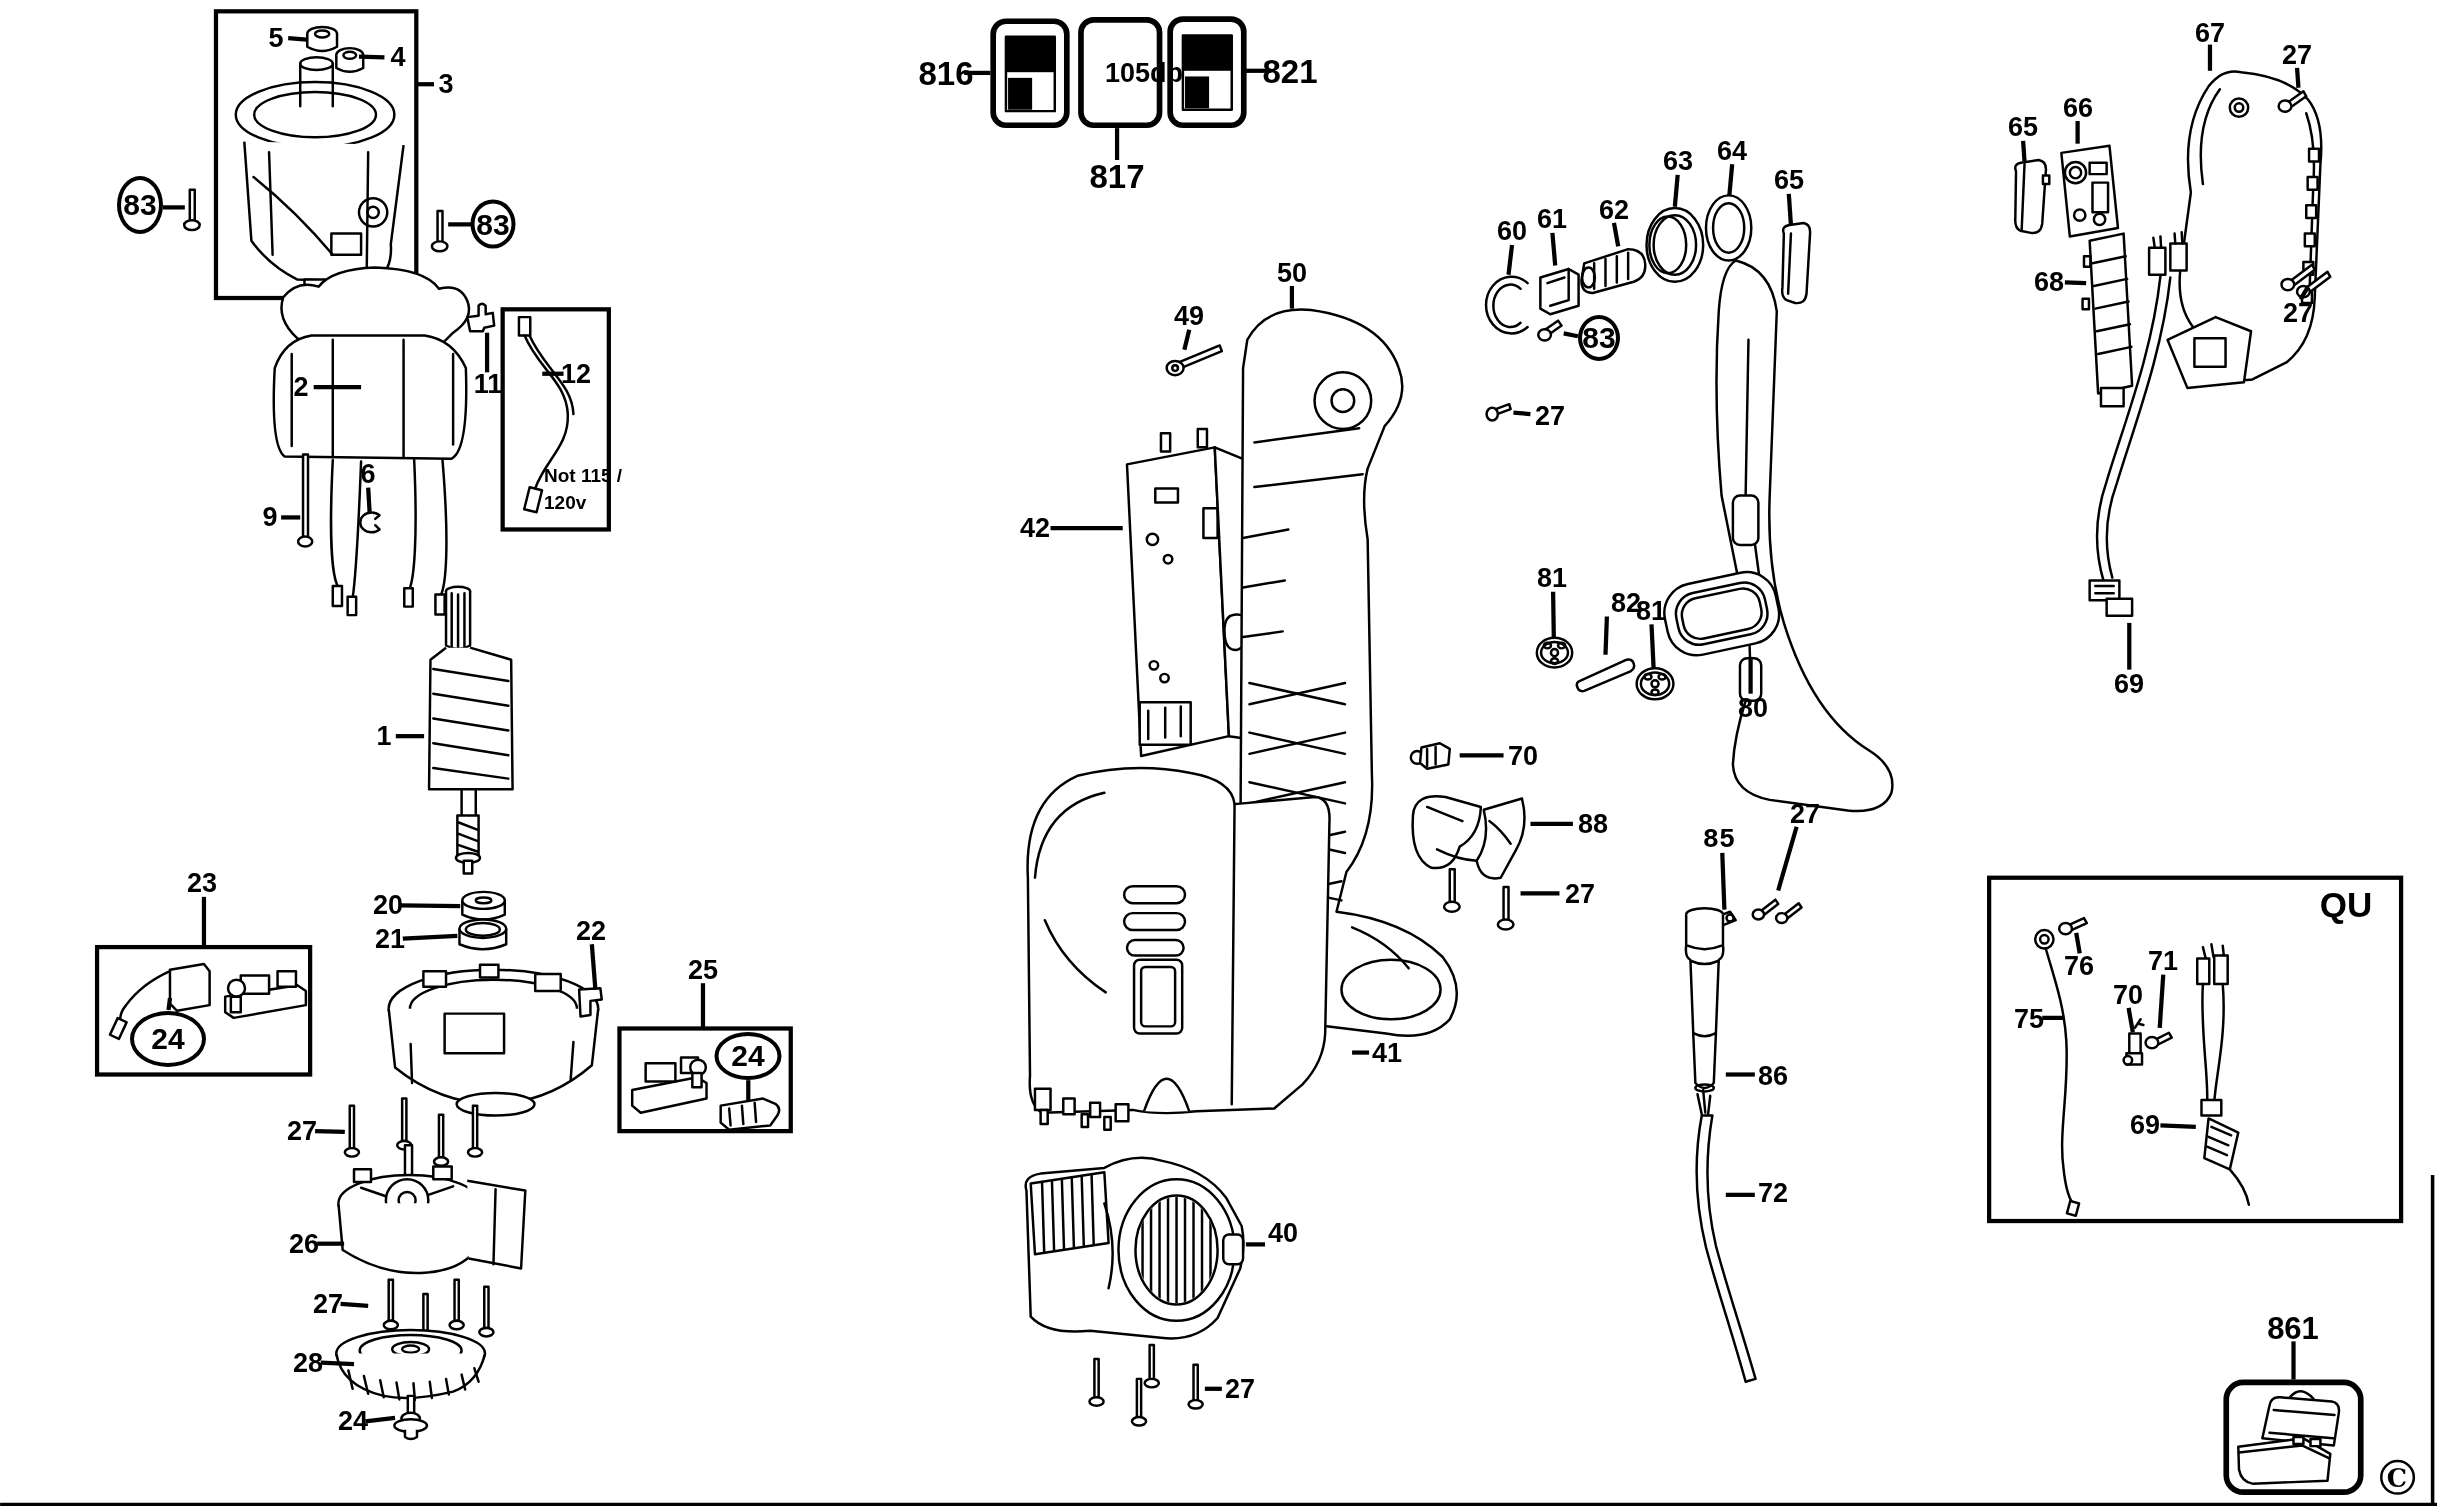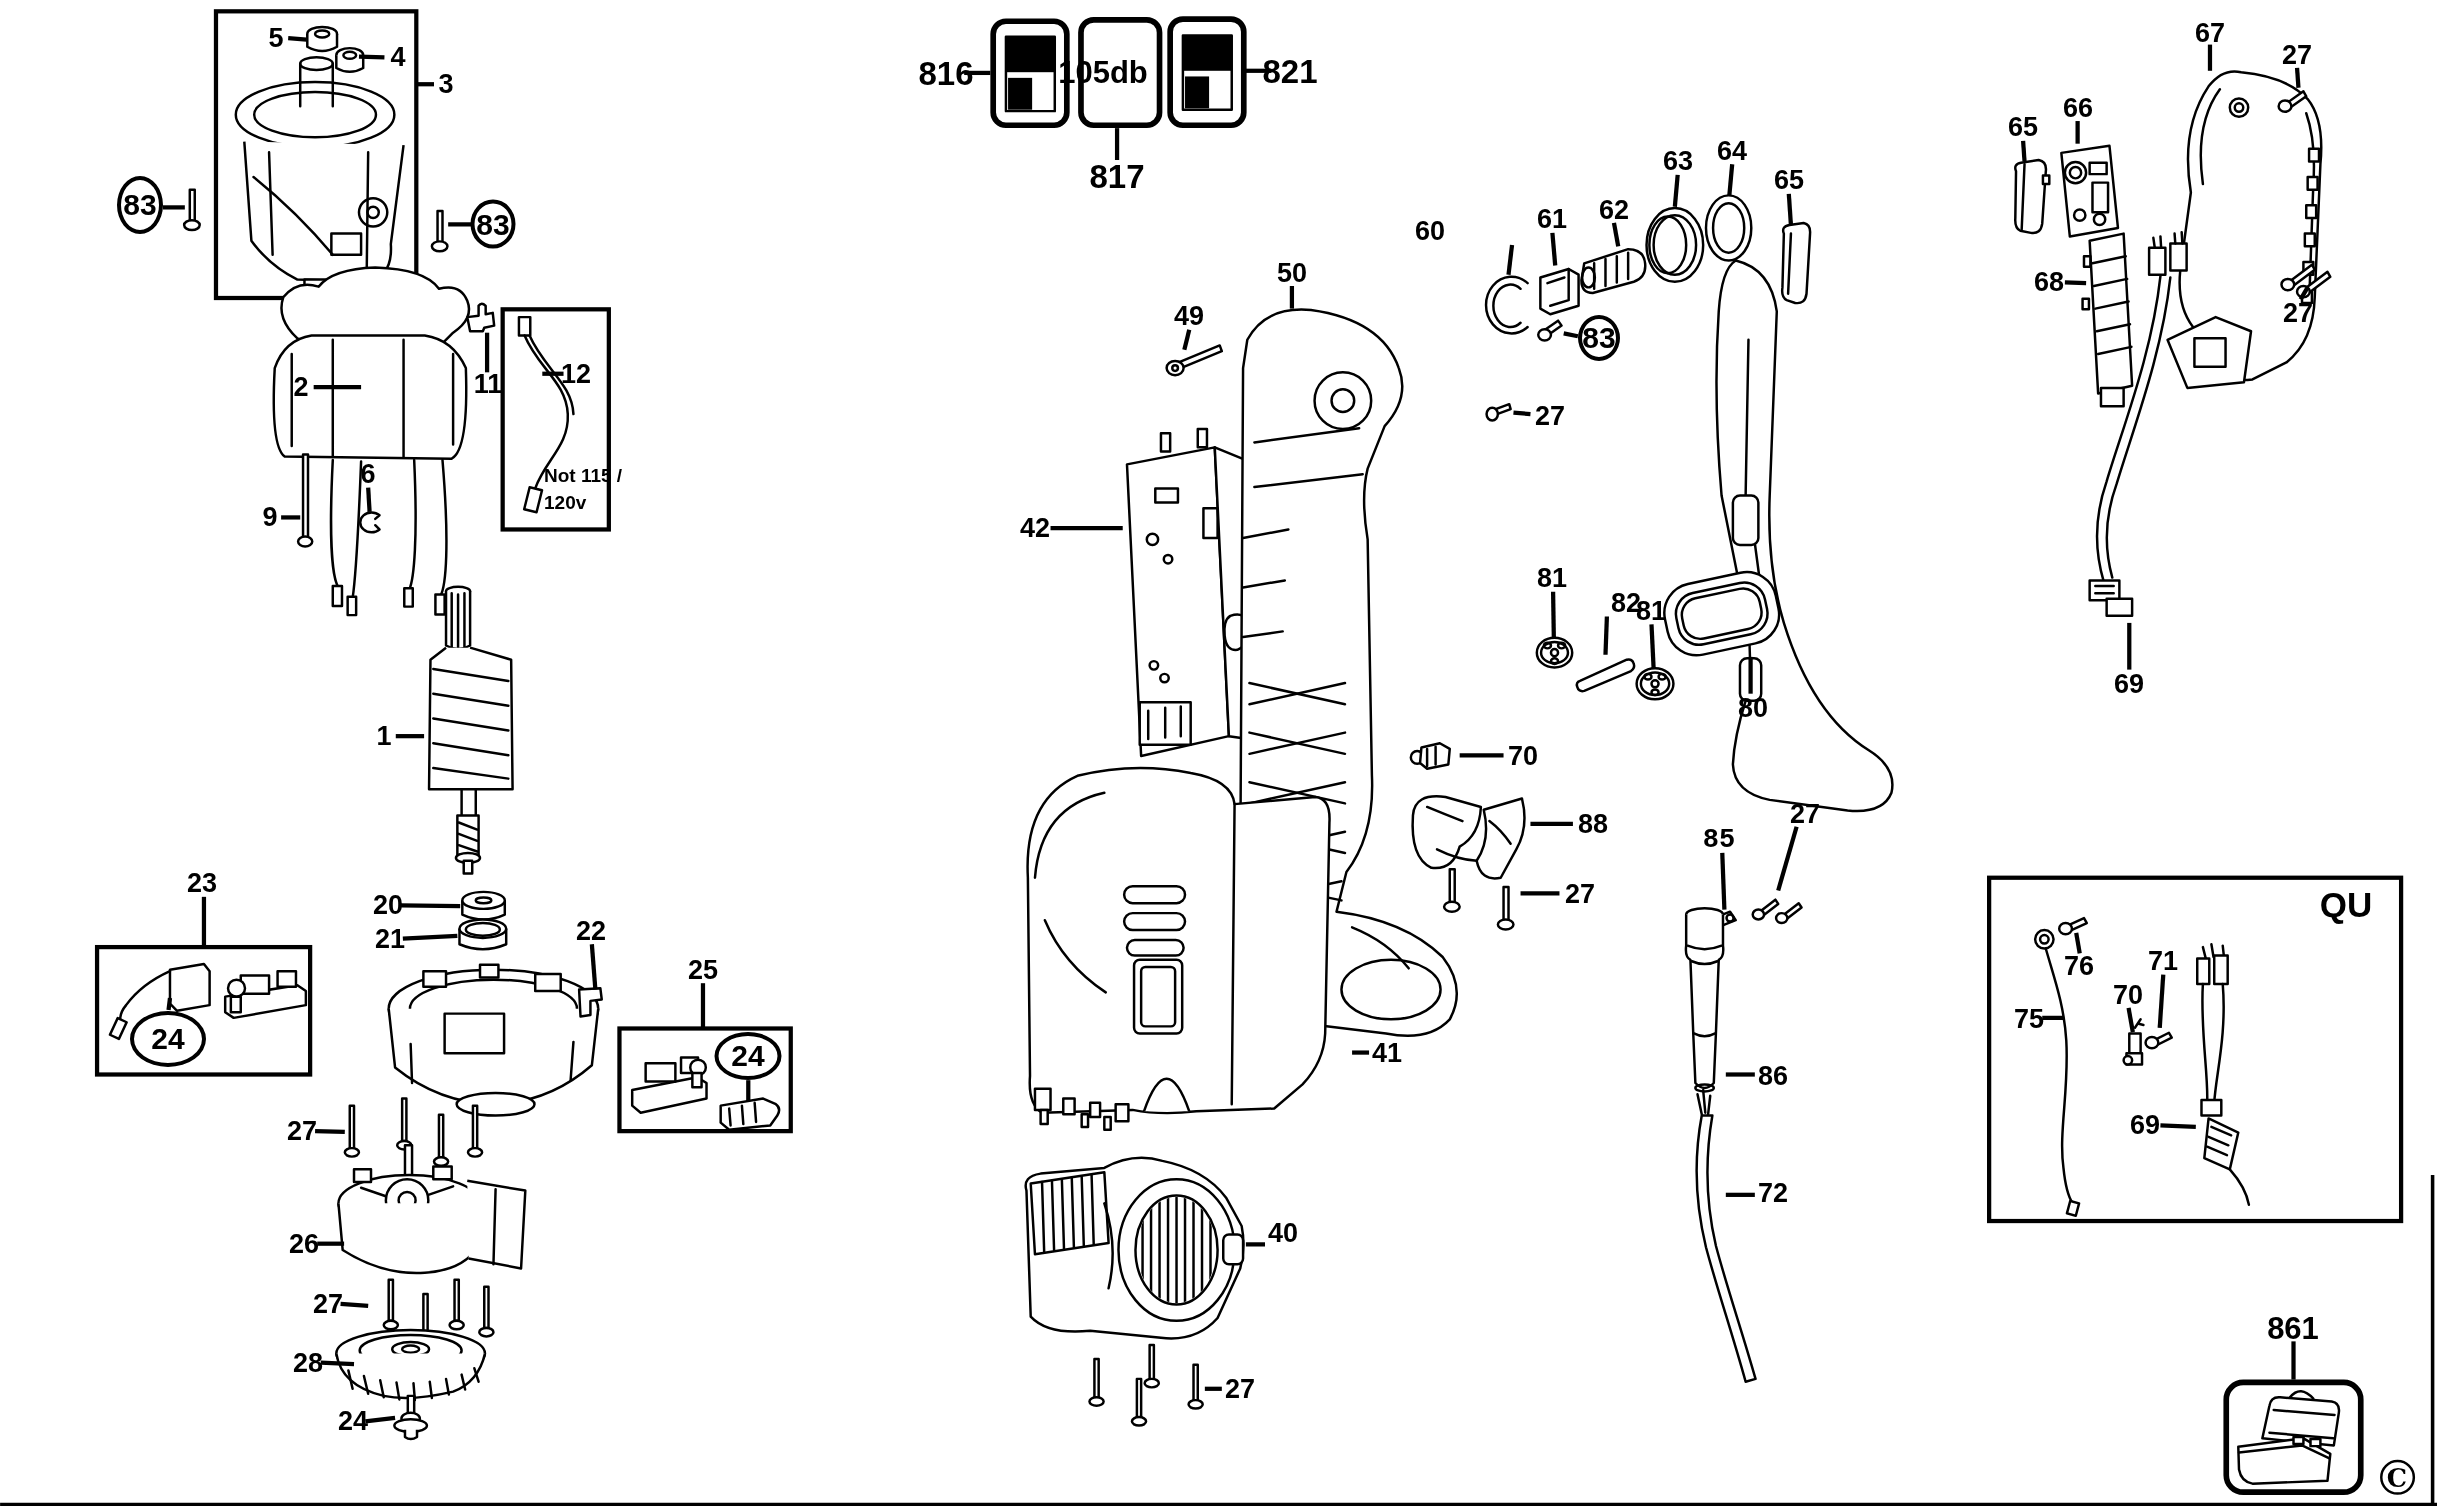--- a/index.html
+++ b/index.html
@@ -590,21 +590,21 @@
       <div class="callout" style="left: 368px; top: 474px;">6</div>
       <div class="callout" style="left: 488px; top: 384px;">11</div>
       <div class="callout" style="left: 576px; top: 374px;">12</div>
       <div class="callout" style="left: 384px; top: 736px;">1</div>
       <div class="callout" style="left: 946px; top: 73px; font-size: 33px;">816</div>
       <div class="callout" style="left: 1117px; top: 176px; font-size: 33px;">817</div>
       <div class="callout" style="left: 1290px; top: 71px; font-size: 33px;">821</div>
       <div class="callout" style="left: 1189px; top: 316px;">49</div>
       <div class="callout" style="left: 1292px; top: 273px;">50</div>
       <div class="callout" style="left: 1035px; top: 528px;">42</div>
-      <div class="callout" style="left: 1430px; top: 231px; text-align: right;">60</div>
+      <div class="callout" style="left: 1512px; top: 231px; text-align: right;">60</div>
       <div class="callout" style="left: 1552px; top: 219px;">61</div>
       <div class="callout" style="left: 1614px; top: 210px;">62</div>
       <div class="callout" style="left: 1678px; top: 161px;">63</div>
       <div class="callout" style="left: 1732px; top: 151px;">64</div>
       <div class="callout" style="left: 1789px; top: 180px;">65</div>
       <div class="callout circled" style="left: 1599px; top: 338px; width: 34px; height: 38px; font-size: 30px;">83</div>
       <div class="callout" style="left: 1550px; top: 416px;">27</div>
       <div class="callout" style="left: 1552px; top: 578px;">81</div>
       <div class="callout" style="left: 1606px; top: 603px; margin-left: 20px;">82</div>
       <div class="callout" style="left: 1651px; top: 611px;">81</div>
@@ -641,18 +641,18 @@
       <div class="callout" style="left: 2029px; top: 1019px;">75</div>
       <div class="callout" style="left: 2079px; top: 966px;">76</div>
       <div class="callout" style="left: 2128px; top: 995px;">70</div>
       <div class="callout" style="left: 2163px; top: 961px;">71</div>
       <div class="callout" style="left: 2145px; top: 1125px;">69</div>
       <div class="callout" style="left: 2293px; top: 1328px; font-size: 31px;">861</div>
     </div>
 
 <div class="fixedtext" style="left:544px;top:476px;transform:translateY(-50%);font-size:19px;">Not 115 /</div>
 <div class="fixedtext" style="left:544px;top:503px;transform:translateY(-50%);font-size:19px;">120v</div>
-<div class="fixedtext center" style="left:1103px;top:73px;font-size:31px;">105db</div>
+<div class="fixedtext center" style="left:1144px;top:73px;font-size:27px;">105db</div>
 <div class="fixedtext center" style="left:2346px;top:905px;font-size:35px;">QU</div>
 <div class="fixedtext center copyright" style="left:2397px;top:1478px;font-size:25.5px;">C</div>
 
 </div>
 
 
 </body></html>

